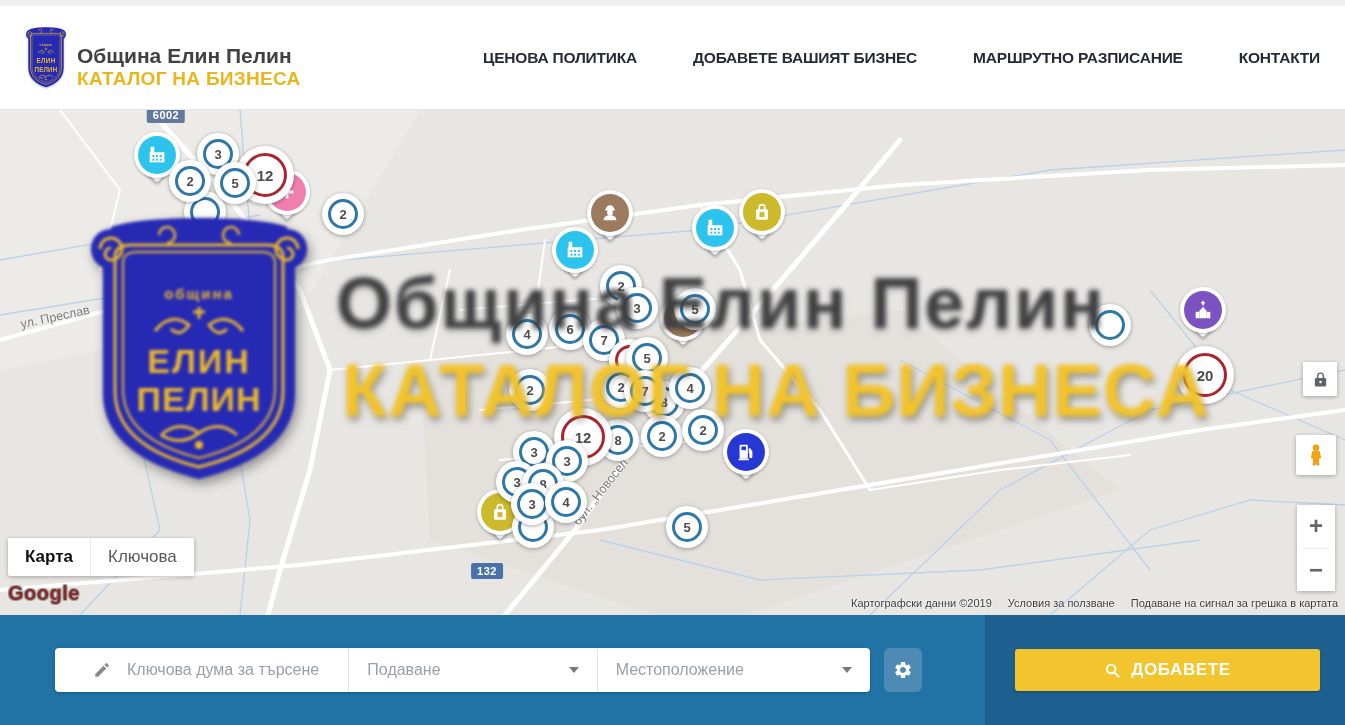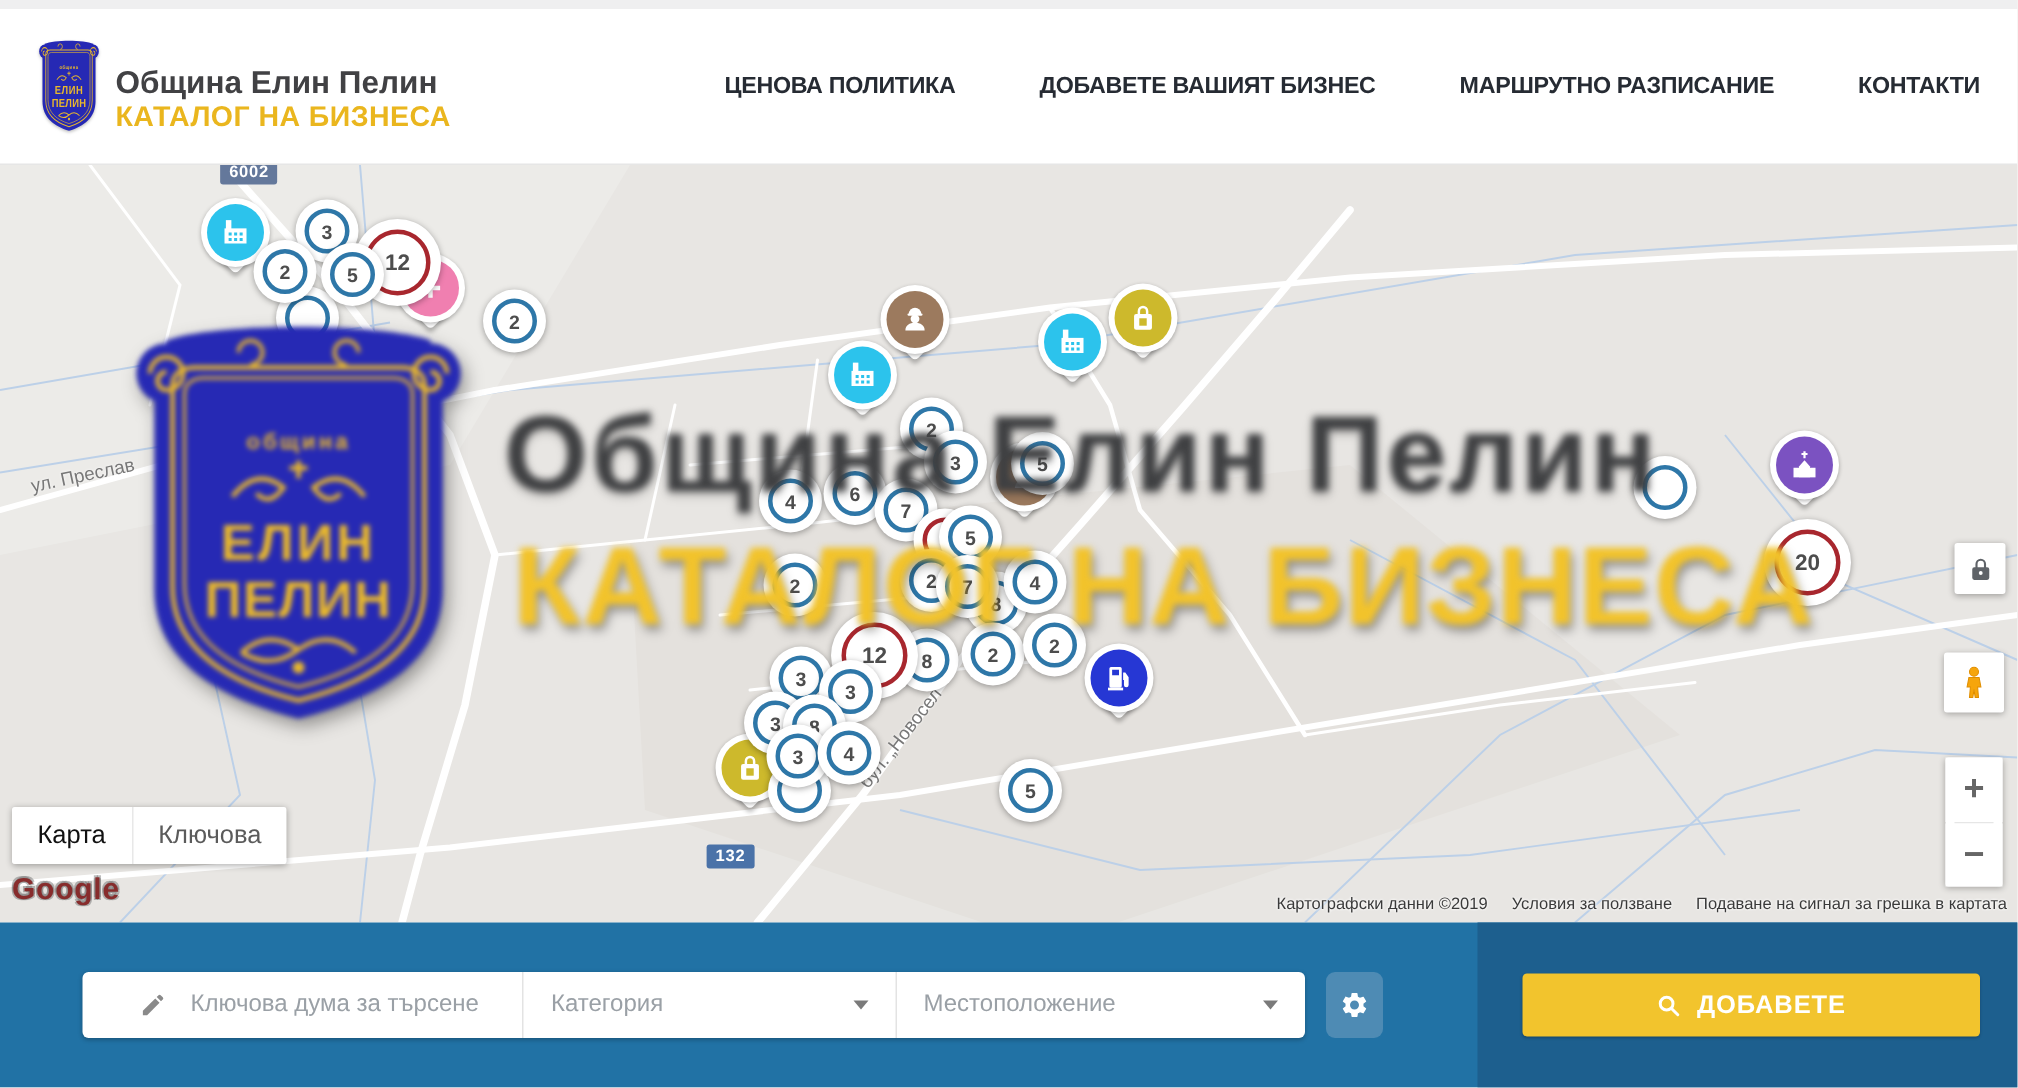--- a/index.html
+++ b/index.html
@@ -85,21 +85,21 @@
     color:#f2c32b; white-space:nowrap; letter-spacing:1px;
     filter:blur(2.1px); text-shadow:2px 4px 6px rgba(0,0,0,.4); pointer-events:none;
   }
   
   .maptype { position:absolute; left:8px; top:428px; display:flex;
     box-shadow:0 1px 4px rgba(0,0,0,.3); border-radius:2px; overflow:hidden; }
   .maptype button {
     height:38px; padding:0 17px; border:none; background:#fff; font-family:inherit;
     font-size:17px; color:#5b5b5b; cursor:pointer;
   }
-  .maptype button.active { font-weight:normal; color:#111; }
+  .maptype button.active { font-weight:bold; color:#111; }
   .maptype button + button { border-left:1px solid #e8e8e8; }
   .google-logo {
     position:absolute; left:8px; top:472px; font-size:20px; font-weight:bold;
     color:#7f1d1d; letter-spacing:.5px; opacity:.92;
     text-shadow:-1px -1px 0 rgba(110,110,110,.5), 1px -1px 0 rgba(110,110,110,.5),
                 -1px 1px 0 rgba(110,110,110,.5), 1px 1px 0 rgba(110,110,110,.5);
   }
   .attrib { position:absolute; right:7px; top:487px; display:flex; gap:16px;
     font-size:11px; color:#3a3a3a; text-shadow:0 0 2px #fff, 0 0 2px #fff; }
   .attrib span { white-space:nowrap;text-align:right; }
@@ -517,21 +517,21 @@
 <div class="searchbar">
   <div class="search-right"></div>
   <div class="filters">
     <div class="fld fld-keyword">
       <svg width="18" height="18" style="color:#8a8a8a">
           <use href="#icon-pencil"></use>
         </svg>
       <input type="text" placeholder="Ключова дума за търсене" style="">
     </div>
     <div class="fld fld-select fld-cat">
-      <span class="val">Категория</span>
+      <span class="val">Подаване</span>
       <span class="caret"></span>
     </div>
     <div class="fld fld-select fld-loc">
       <span class="val">Местоположение</span>
       <span class="caret"></span>
     </div>
   </div>
   <button class="gear-btn">
     <svg width="20" height="20">
         <use href="#icon-gear"></use>

